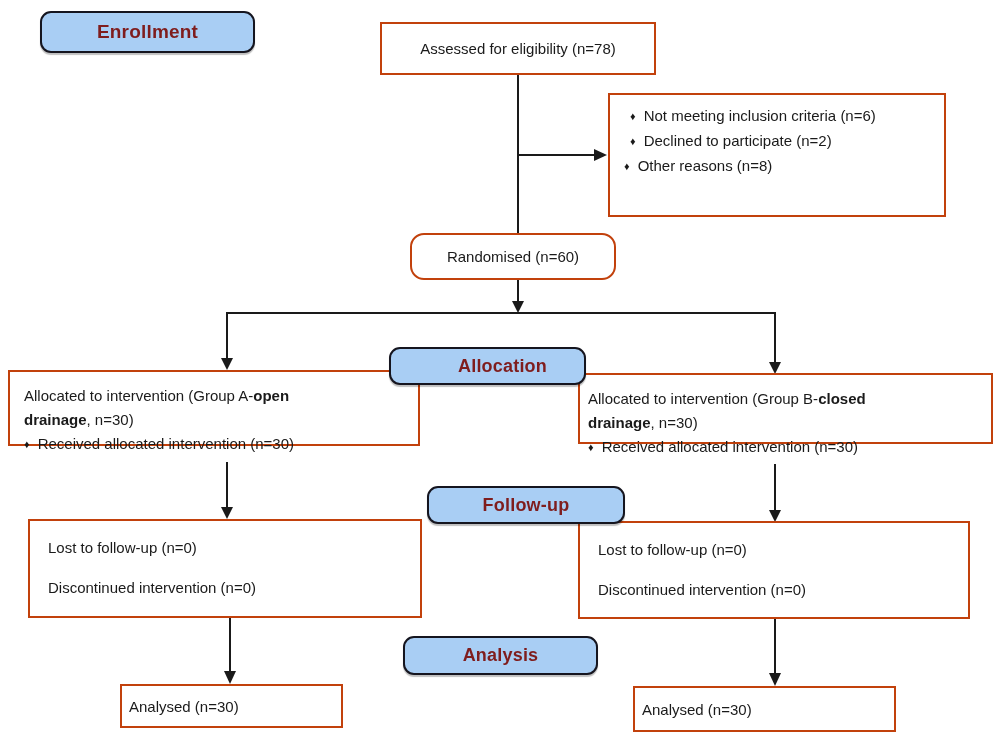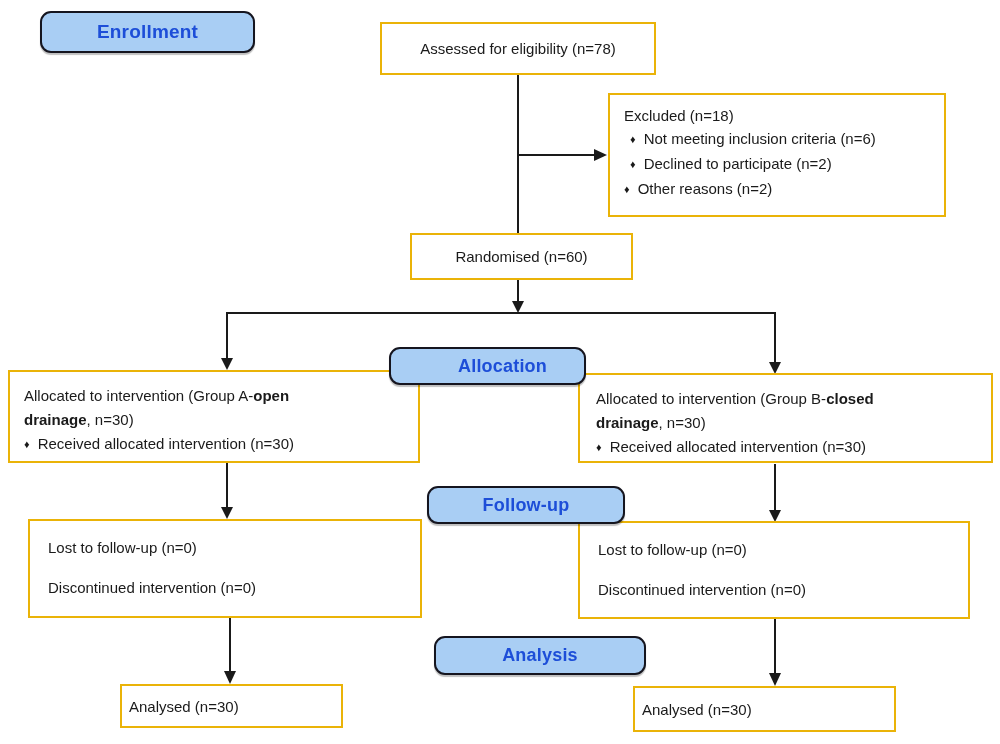--- a/index.html
+++ b/index.html
@@ -18,21 +18,21 @@
   }
   .connectors {
     position: absolute;
     left: 0; top: 0;
     z-index: 1;
   }
   .box {
     position: absolute;
     box-sizing: border-box;
     background: #ffffff;
-    border: 2px solid #eab308;
+    border: 2px solid #c2410c;
     font-size: 15px;
     line-height: 23px;
     z-index: 2;
   }
   .box.center {
     display: flex;
     align-items: center;
     justify-content: center;
     text-align: center;
   }
@@ -46,21 +46,21 @@
   }
   .stage-label {
     position: absolute;
     box-sizing: border-box;
     display: flex;
     align-items: center;
     justify-content: center;
     background: #a9cef4;
     border: 2.5px solid #15151f;
     border-radius: 11px;
-    color: #1d4ed8;
+    color: #7f1d1d;
     font-size: 19px;
     font-weight: bold;
     letter-spacing: 0.2px;
     z-index: 3;
     box-shadow: 0 2px 1px rgba(0,0,0,0.25);
   }
   .li {
     display: flex;
     align-items: baseline;
   }
@@ -105,58 +105,57 @@
     <path d="M775 619 V674" fill="none"></path>
     <polygon points="769,673 781,673 775,686" stroke="none"></polygon>
   </svg>
 
   <div class="stage-label" style="left:40px; top:11px; width:215px; height:42px;">Enrollment</div>
 
   <div class="stage-label" style="left:389px; top:347px; width:197px; height:38px; font-size:18px;padding-left:30px;">Allocation</div>
 
   <div class="stage-label" style="left:402px; top:486px; width:198px; height:38px; font-size:18px;margin-left:25px;">Follow-up</div>
 
-  <div class="stage-label" style="left:403px; top:636px; width:212px; height:39px; font-size:18px;margin-left:31px;">Analysis</div>
+  <div class="stage-label" style="left:403px; top:636px; width:195px; height:39px; font-size:18px;">Analysis</div>
 
   <div class="box center" style="left:380px; top:22px; width:276px; height:53px;">
     <span>Assessed for eligibility (n=78)</span>
   </div>
 
   <div class="box pad" style="left:608px; top:93px; width:338px; height:124px;">
-    <div>Excluded (n=18)</div>
     <div class="li indent">
       <span class="bullet">♦</span>
       <span>Not meeting inclusion criteria (n=6)</span>
     </div>
     <div class="li indent">
       <span class="bullet">♦</span>
       <span>Declined to participate (n=2)</span>
     </div>
     <div class="li">
       <span class="bullet">♦</span>
-      <span>Other reasons (n=2)</span>
+      <span>Other reasons (n=8)</span>
     </div>
   </div>
 
-  <div class="box center" style="left:410px; top:233px; width:223px; height:47px;">
+  <div class="box center" style="left:410px; top:233px; width:206px; height:47px;border-radius:14px;">
     <span>Randomised (n=60)</span>
   </div>
 
-  <div class="box pad" style="left:8px; top:370px; width:412px; height:93px; padding-top:12px; line-height:24px;">
+  <div class="box pad" style="left:8px; top:370px; width:412px; height:76px; padding-top:12px; line-height:24px;">
     <div>
       <span>Allocated to intervention (Group A-</span><b>open</b><br>
       <b>drainage</b><span>, n=30)</span>
     </div>
     <div class="li">
       <span class="bullet">♦</span>
       <span>Received allocated intervention (n=30)</span>
     </div>
   </div>
 
-  <div class="box pad" style="left:578px; top:373px; width:415px; height:90px; padding-top:12px; padding-left:16px; line-height:24px;">
+  <div class="box pad" style="left:578px; top:373px; width:415px; height:71px; padding-top:12px; padding-left:8px; line-height:24px;">
     <div>
       <span>Allocated to intervention (Group B-</span><b>closed</b><br>
       <b>drainage</b><span>, n=30)</span>
     </div>
     <div class="li">
       <span class="bullet">♦</span>
       <span>Received allocated intervention (n=30)</span>
     </div>
   </div>
 

